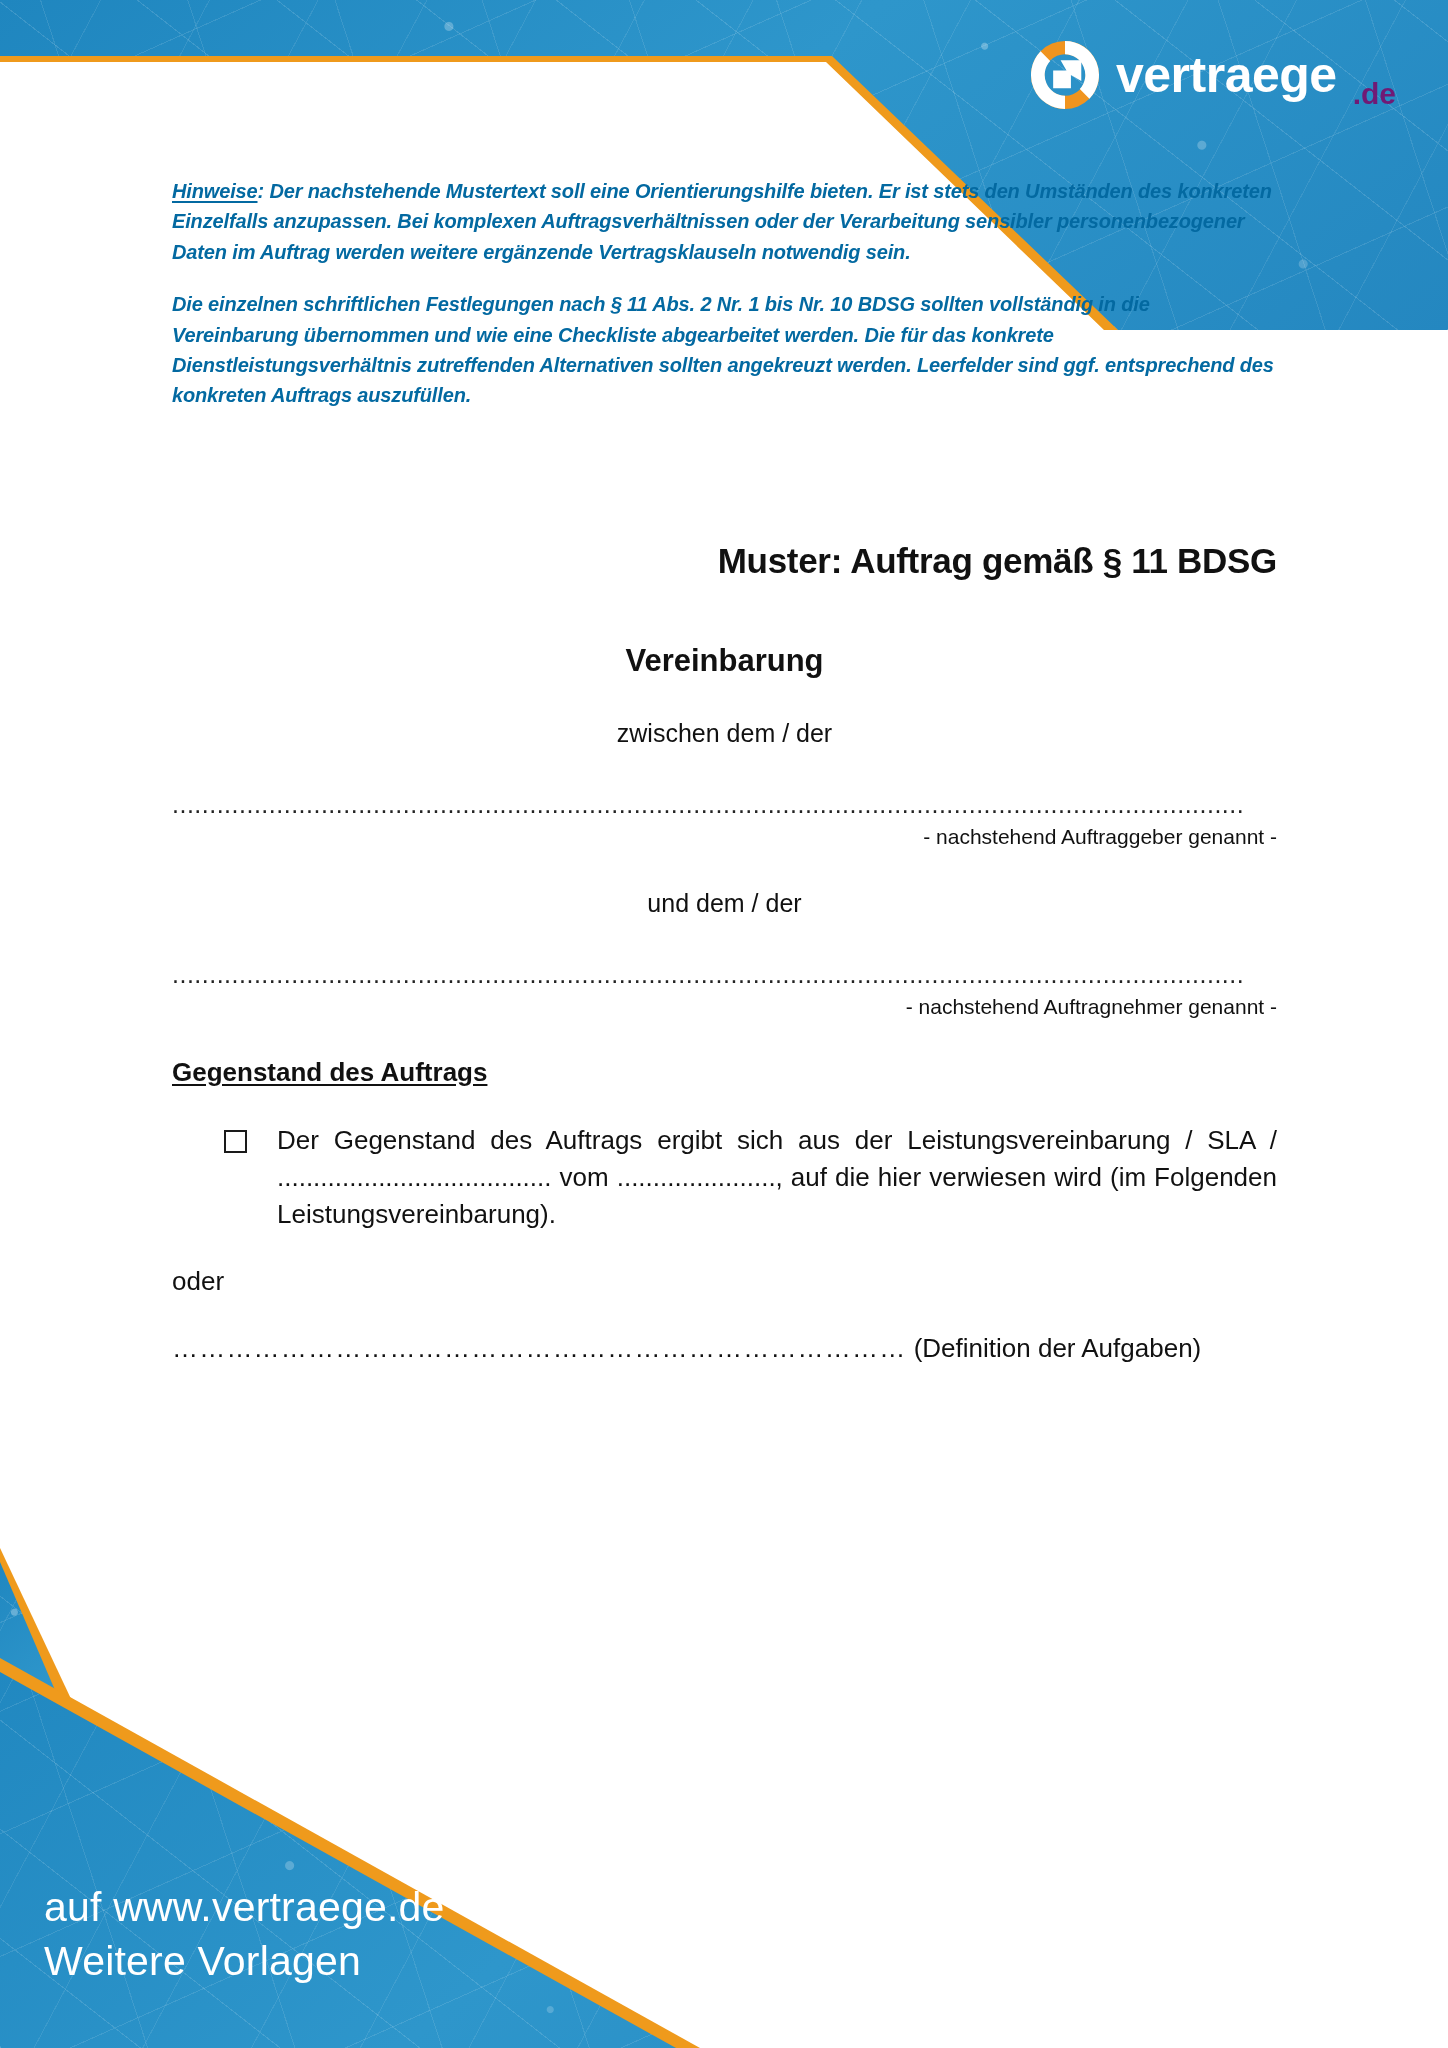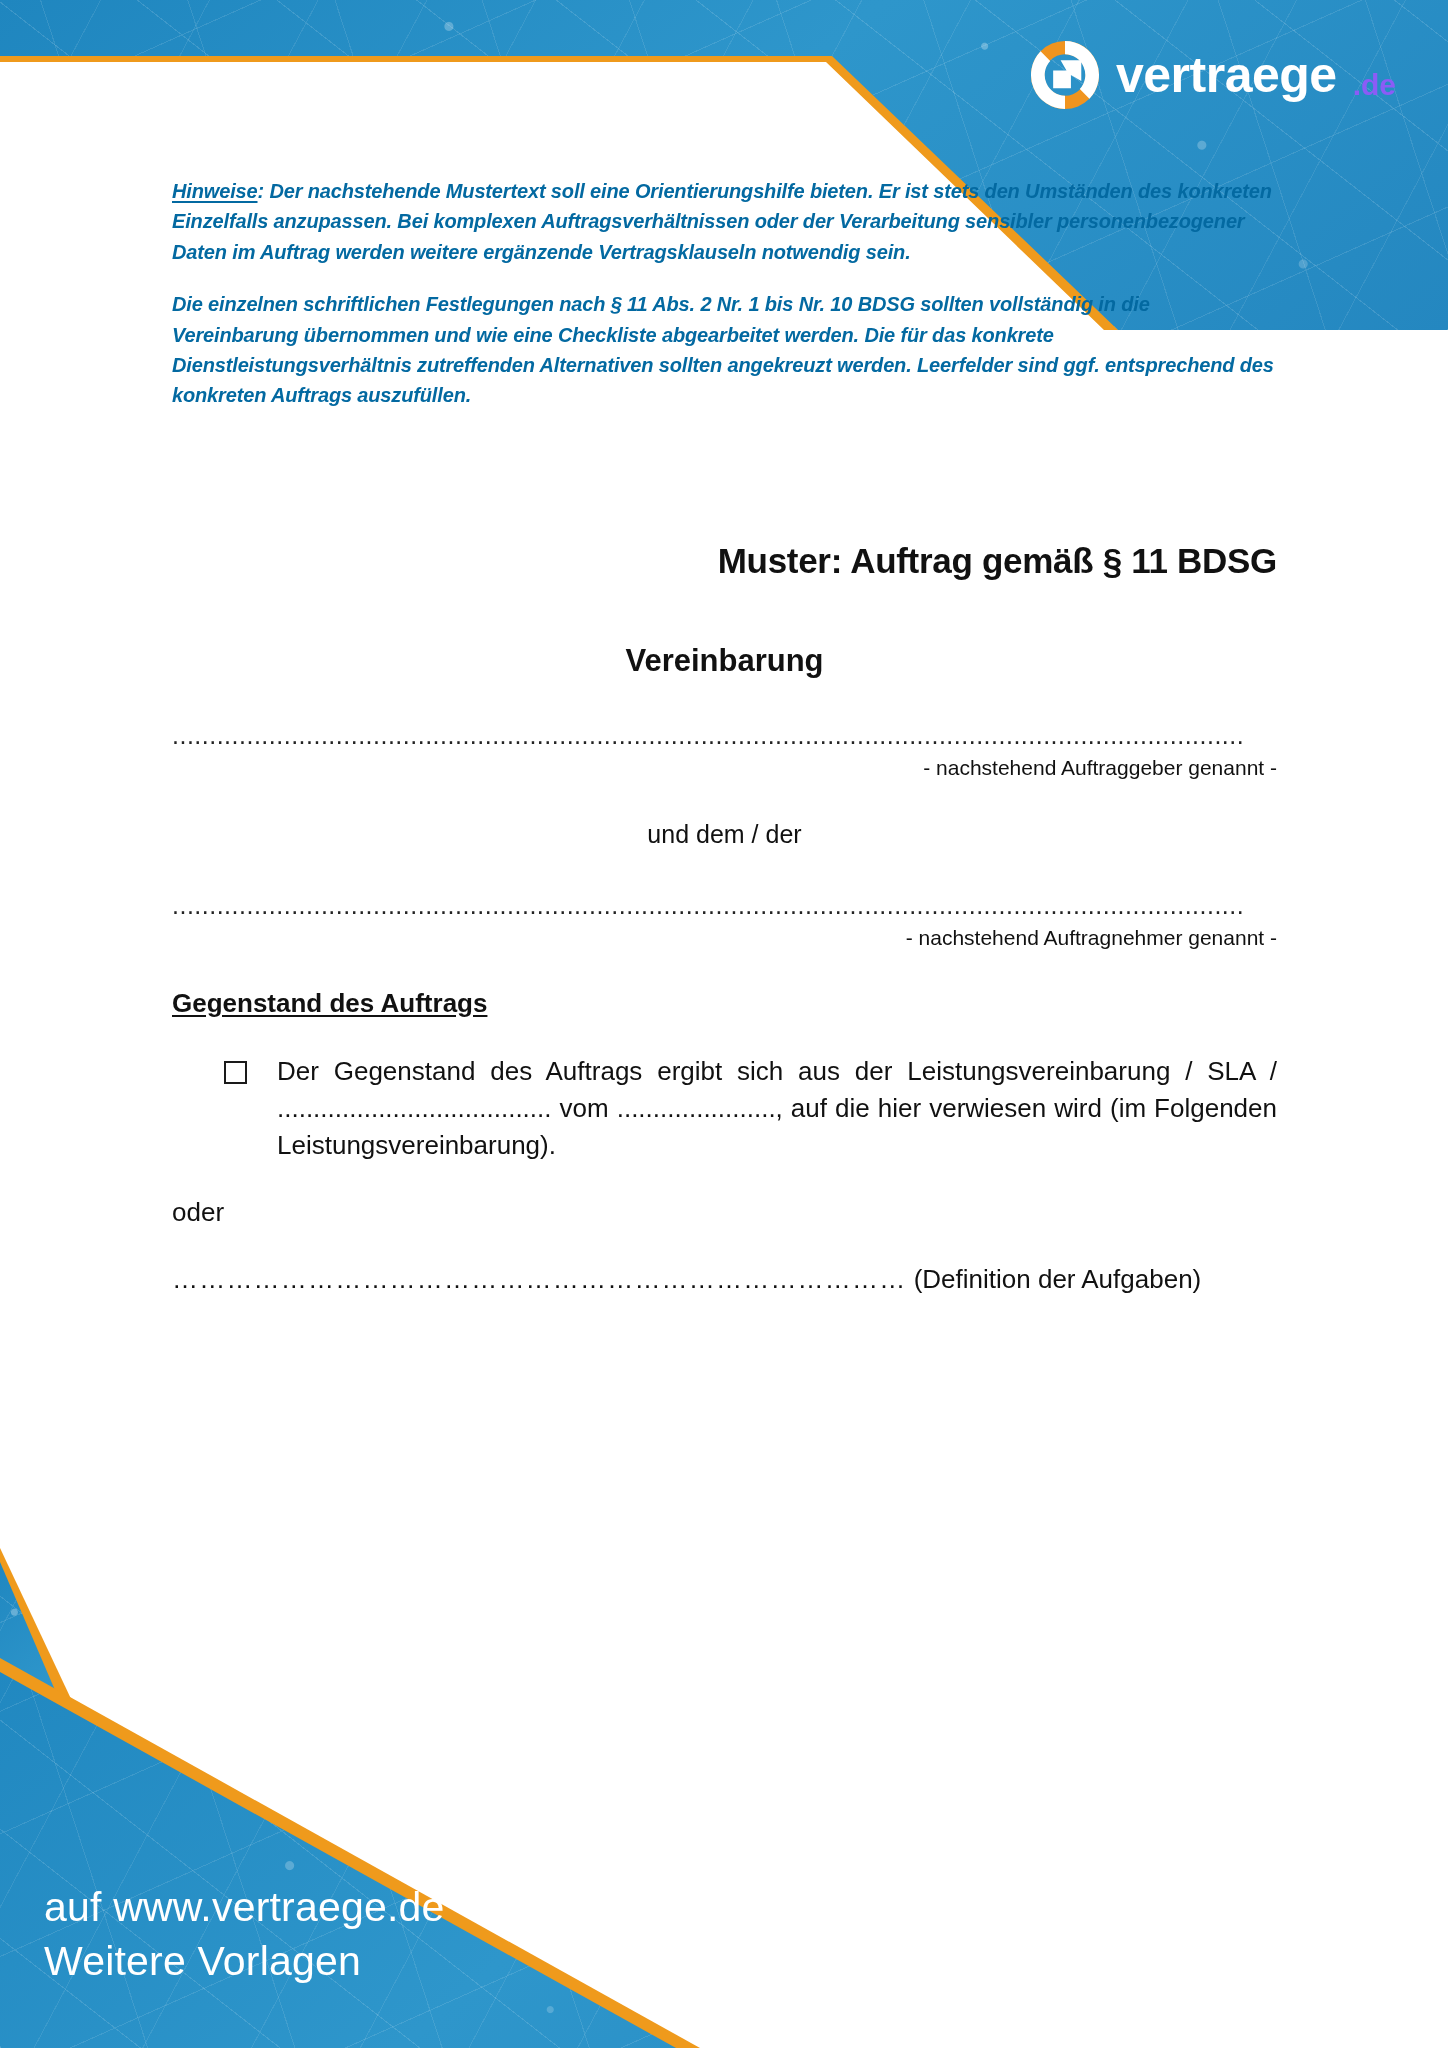--- a/index.html
+++ b/index.html
@@ -96,25 +96,25 @@
   .logo-word {
     font-size: 50px;
     font-weight: bold;
     color: #ffffff;
     letter-spacing: -0.5px;
     line-height: 1;
   }
   .logo-tld {
     font-size: 30px;
     font-weight: bold;
-    color: #8b5cf6;
+    color: #701a75;
     line-height: 1;
     align-self: flex-end;
     margin-left: 2px;
-    margin-bottom: 12px;
+    margin-bottom: 3px;
   }
 
   
   .footer-text {
     position: absolute;
     left: 44px; bottom: 60px;
     color: #ffffff;
     font-size: 41px;
     line-height: 1.32;
     font-weight: 400;
@@ -256,20 +256,21 @@
   <div class="doc">
 
     <div class="note-block">
       <p><span class="note-lead">Hinweise</span><span>: Der nachstehende Mustertext soll eine Orientierungshilfe bieten. Er ist stets den Umständen des konkreten Einzelfalls anzupassen. Bei komplexen Auftragsverhältnissen oder der Verarbeitung sensibler personenbezogener Daten im Auftrag werden weitere ergänzende Vertragsklauseln notwendig sein.</span></p>
       <p>Die einzelnen schriftlichen Festlegungen nach § 11 Abs. 2 Nr. 1 bis Nr. 10 BDSG sollten vollständig in die Vereinbarung übernommen und wie eine Checkliste abgearbeitet werden. Die für das konkrete Dienstleistungsverhältnis zutreffenden Alternativen sollten angekreuzt werden. Leerfelder sind ggf. entsprechend des konkreten Auftrags auszufüllen.</p>
     </div>
 
     <h1 class="title-main">Muster: Auftrag gemäß § 11 BDSG</h1>
     <h2 class="title-sub">Vereinbarung</h2>
 
+    <p class="centered-line">zwischen dem / der</p>
 
     <span class="dotline">................................................................................................................................................</span>
     <p class="party-label">- nachstehend Auftraggeber genannt -</p>
 
     <p class="centered-line">und dem / der</p>
 
     <span class="dotline">................................................................................................................................................</span>
     <p class="party-label">- nachstehend Auftragnehmer genannt -</p>
 
     <h4 class="sub-heading">Gegenstand des Auftrags</h4>

